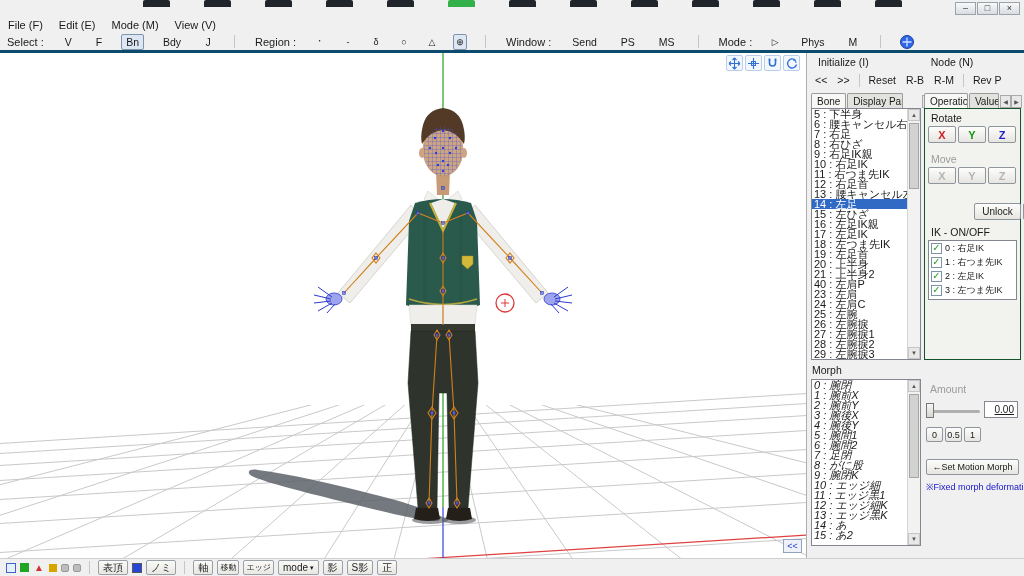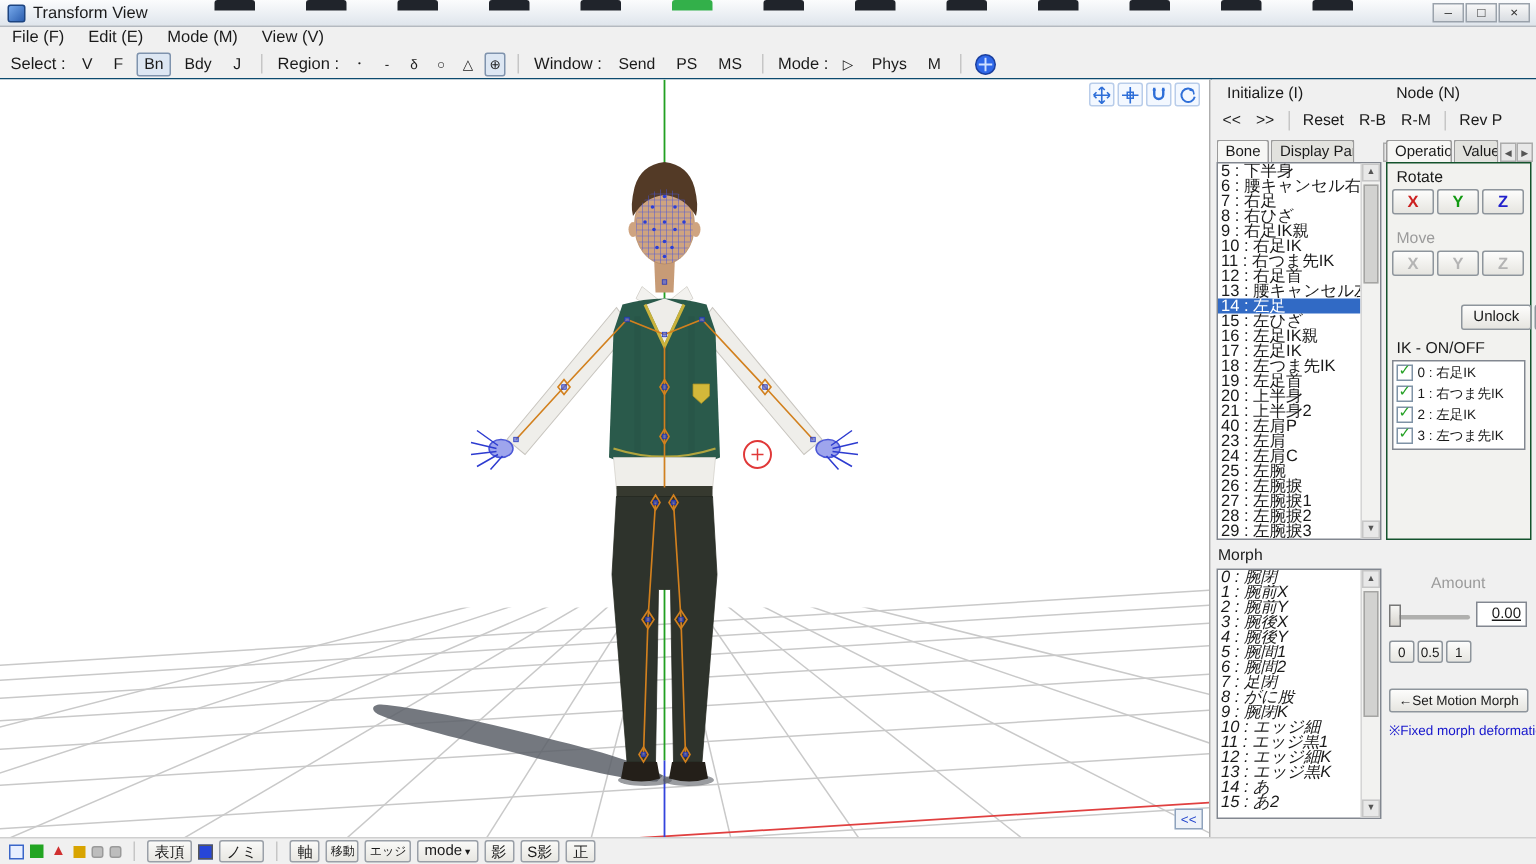--- a/index.html
+++ b/index.html
@@ -22,21 +22,21 @@
   .bgtab { width:27px; height:7px; background:#20242b; border-radius:2px 2px 0 0; }
   .bgtab.green { background:#33b04a; }
 
   
   .menubar { position:absolute; top:18px; left:0; right:0; height:15px; background:#f0f0f0;
     display:flex; align-items:center; z-index:5; }
   .mitem { padding:12px 8px; line-height:15px; font-size:11px; }
 
   
   .toolbar { position:absolute; top:33px; left:0; right:0; height:20px; background:#f0f0f0;
-    border-bottom:1px solid #0c4a6e; display:flex; align-items:center; gap:4px; padding:0 5px; }
+    border-bottom:3px solid #0c4a6e; display:flex; align-items:center; gap:14px; padding:0 5px; }
   .tlabel { padding:0 2px; font-size:11px; }
   .tbtn { height:16px; min-width:16px; padding:0 4px; display:inline-flex; align-items:center;
     justify-content:center; font-size:10.5px; border:1px solid transparent; border-radius:2px; }
   .tbtn.boxed { border:1px solid #7f93ad; background:#dde7f3; }
   .tbtn.tiny { font-size:9px; min-width:14px; padding:0 2px; }
   .vsep { width:1px; height:13px; background:#c6c6c6; margin:0 4px; }
 
   
   .main { position:absolute; top:53px; left:0; width:1024px; height:505px; }
   .viewport { position:absolute; left:0; top:0; width:807px; height:505px; background:#ffffff;
@@ -136,24 +136,20 @@
     <span class="bgtab green"></span>
     <span class="bgtab"></span>
     <span class="bgtab"></span>
     <span class="bgtab"></span>
     <span class="bgtab"></span>
     <span class="bgtab"></span>
     <span class="bgtab"></span>
     <span class="bgtab"></span>
   </div>
 
-  <div class="titlebar">
-    <span class="appicon"></span>
-    <span class="title">Transform View</span>
-  </div>
   <div class="winbtns">
     <span class="wbtn">–</span>
     <span class="wbtn">□</span>
     <span class="wbtn">×</span>
   </div>
 
   <div class="menubar">
     <span class="mitem">File (F)</span>
     <span class="mitem">Edit (E)</span>
     <span class="mitem">Mode (M)</span>
@@ -547,21 +543,21 @@
           <div class="li"><span>12 : エッジ細K</span></div>
 
           <div class="li"><span>13 : エッジ黒K</span></div>
 
           <div class="li"><span>14 : あ</span></div>
 
           <div class="li"><span>15 : あ2</span></div>
         </div>
 
       <div class="morph-panel">
-        <span class="oplabel gray" style="top:4px;margin-left:24px;">Amount</span>
+        <span class="oplabel gray" style="top:4px;">Amount</span>
         <span class="strack"></span>
         <span class="sthumb"></span>
         <span class="valbox">0.00</span>
         <div class="presets">
           <button class="btn3d pbtn">0</button>
           <button class="btn3d pbtn">0.5</button>
           <button class="btn3d pbtn">1</button>
         </div>
         <button class="btn3d setbtn">←Set Motion Morph</button>
         <span class="morphnote">※Fixed morph deformation</span>

